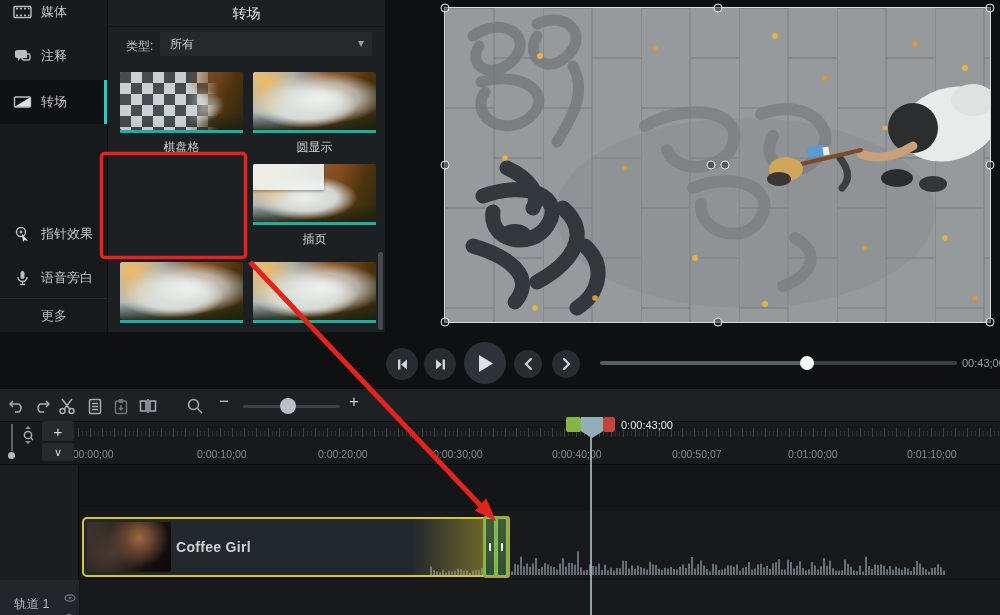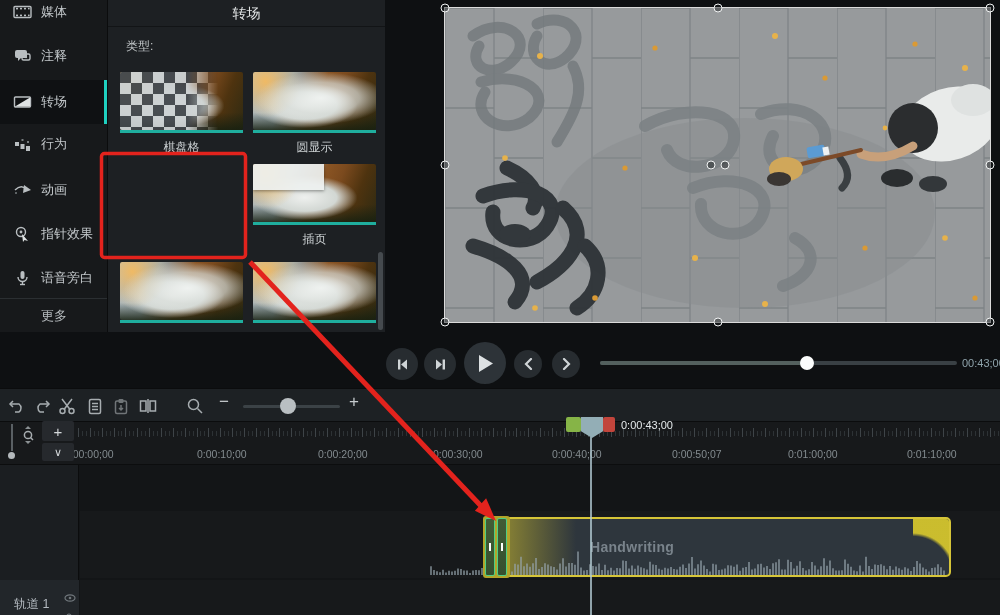--- a/index.html
+++ b/index.html
@@ -145,42 +145,20 @@
     </div>
     <div class="sb-item active" style="top:80px">
       <span class="sb-icon">
         <svg width="19" height="16" viewBox="0 0 19 16">
             <rect x="1.5" y="3" width="16" height="10" rx="1" class="icon-stroke"></rect>
             <path d="M2,12.5 L17,3.5 L17,12.5 Z" fill="#dfe3e4"></path>
           </svg>
       </span>
       <span>转场</span>
     </div>
-    <div class="sb-item" style="top:122px">
-      <span class="sb-icon">
-        <svg width="19" height="16" viewBox="0 0 19 16">
-            <rect x="2" y="6" width="4" height="4" fill="#b9bec1"></rect>
-            <rect x="7.5" y="8" width="4" height="5" fill="#b9bec1"></rect>
-            <rect x="13" y="10" width="4" height="5" fill="#b9bec1"></rect>
-            <rect x="8.5" y="3" width="2" height="2" fill="#777c7f"></rect>
-            <rect x="14" y="5" width="2" height="2" fill="#777c7f"></rect>
-          </svg>
-      </span>
-      <span>行为</span>
-    </div>
-    <div class="sb-item" style="top:168px">
-      <span class="sb-icon">
-        <svg width="19" height="16" viewBox="0 0 19 16">
-            <path d="M2,8 C6,4 10,4 13,7" class="icon-stroke"></path>
-            <path d="M11,3 L18,8 L10,11 Z" fill="#b9bec1"></path>
-            <circle cx="3" cy="11" r="1" fill="#777c7f"></circle>
-          </svg>
-      </span>
-      <span>动画</span>
-    </div>
     <div class="sb-item" style="top:256px">
       <span class="sb-icon">
         <svg width="19" height="16" viewBox="0 0 19 16">
             <rect x="7.5" y="1" width="4" height="8" rx="2" fill="#b9bec1"></rect>
             <path d="M5,7 a4.5,4.5 0 0 0 9,0" class="icon-stroke"></path>
             <line x1="9.5" y1="11.5" x2="9.5" y2="14" class="icon-stroke"></line>
             <line x1="7" y1="14.5" x2="12" y2="14.5" class="icon-stroke"></line>
           </svg>
       </span>
       <span>语音旁白</span>
@@ -197,20 +175,24 @@
     </div>
     <div class="sb-more">
       <span>更多</span>
     </div>
   </div>
 
   <div class="panel">
     <div class="panel-title">转场</div>
     <div class="panel-sep"></div>
     <div class="type-label">类型:</div>
+    <div class="type-select">
+      <span>所有</span>
+      <span class="type-caret">▾</span>
+    </div>
 
     <div class="thumb" style="left:12px;top:72px">
       <div class="t-img ov-checker"></div>
       <div class="t-bar"></div>
       <div class="t-lbl">棋盘格</div>
     </div>
     <div class="thumb" style="left:145px;top:72px">
       <div class="t-img ov-clouds"></div>
       <div class="t-bar"></div>
       <div class="t-lbl">圆显示</div>
@@ -676,22 +658,23 @@
         </svg>
     </span>
     <span class="t-ico" style="top:30px">
       <svg width="10" height="11" viewBox="0 0 10 11">
           <rect x="1.5" y="4.5" width="7" height="5.5" rx="1" fill="none" stroke="#7d8489" stroke-width="1.2"></rect>
           <path d="M3,4.5 V3 a2,2 0 0 1 4,0 V4.5" fill="none" stroke="#7d8489" stroke-width="1.2"></path>
         </svg>
     </span>
   </div>
 
-  <div class="clip clipB">
-    <div class="c-lbl">Handwriting</div>
+  <div class="clip clipA">
+    <div class="c-thumb"></div>
+    <div class="c-lbl">Coffee Girl</div>
   </div>
   <svg class="wave" id="wf" viewBox="0 0 515 29" preserveAspectRatio="none">
       <path d="M1,29V20.3M4,29V23.9M7,29V25.3M10,29V26.2M13,29V23.7M16,29V26.6M19,29V24.8M22,29V25.5M25,29V24.7M28,29V22.5M31,29V23.0M34,29V24.6M37,29V24.6M40,29V27.0M43,29V24.6M46,29V24.0M49,29V24.3M52,29V22.0M55,29V25.6M58,29V21.8M61,29V22.7M64,29V21.8M67,29V19.7M70,29V23.0M73,29V12.9M76,29V23.1M79,29V20.3M82,29V25.6M85,29V17.7M88,29V18.6M91,29V10.8M94,29V20.2M97,29V17.4M100,29V20.7M103,29V17.3M106,29V11.9M109,29V23.0M112,29V21.1M115,29V17.2M118,29V18.6M121,29V20.2M124,29V21.0M127,29V23.6M130,29V17.5M133,29V12.3M136,29V20.6M139,29V17.0M142,29V17.1M145,29V18.8M148,29V5.6M151,29V21.4M154,29V24.6M157,29V24.1M160,29V18.2M163,29V20.1M166,29V20.5M169,29V17.4M172,29V23.9M175,29V18.8M178,29V24.3M181,29V21.7M184,29V24.4M187,29V22.0M190,29V22.2M193,29V14.4M196,29V14.9M199,29V22.4M202,29V19.4M205,29V22.8M208,29V19.6M211,29V21.2M214,29V22.3M217,29V23.4M220,29V15.7M223,29V18.6M226,29V19.0M229,29V22.8M232,29V23.7M235,29V21.7M238,29V22.4M241,29V21.0M244,29V23.0M247,29V23.4M250,29V20.8M253,29V18.4M256,29V22.1M259,29V17.6M262,29V11.1M265,29V22.5M268,29V18.3M271,29V14.5M274,29V19.4M277,29V23.1M280,29V25.4M283,29V17.7M286,29V18.5M289,29V24.0M292,29V23.5M295,29V22.5M298,29V19.2M301,29V19.5M304,29V20.7M307,29V18.5M310,29V24.7M313,29V21.8M316,29V21.0M319,29V16.1M322,29V23.4M325,29V22.5M328,29V18.3M331,29V17.8M334,29V21.6M337,29V19.9M340,29V23.0M343,29V17.3M346,29V16.2M349,29V13.2M352,29V23.6M355,29V23.6M358,29V13.7M361,29V16.1M364,29V22.6M367,29V19.8M370,29V15.2M373,29V22.1M376,29V24.5M379,29V23.3M382,29V16.1M385,29V19.5M388,29V23.5M391,29V20.2M394,29V12.3M397,29V19.8M400,29V14.6M403,29V22.2M406,29V24.5M409,29V24.5M412,29V24.2M415,29V13.5M418,29V17.7M421,29V20.8M424,29V24.5M427,29V25.3M430,29V19.5M433,29V25.4M436,29V10.7M439,29V19.9M442,29V22.9M445,29V18.6M448,29V19.0M451,29V18.2M454,29V19.7M457,29V23.2M460,29V20.1M463,29V23.8M466,29V20.6M469,29V22.2M472,29V23.8M475,29V21.3M478,29V22.5M481,29V24.9M484,29V21.1M487,29V14.9M490,29V17.5M493,29V21.4M496,29V23.2M499,29V25.4M502,29V22.0M505,29V21.6M508,29V18.3M511,29V21.2M514,29V24.5" stroke="rgba(150,164,172,.62)" stroke-width="2" fill="none"></path>
     </svg>
   <div class="trans">
     <div class="tc" style="left:2px"></div>
     <div class="tc" style="left:14px"></div>
   </div>
 
   <div class="ph-stem"></div>

